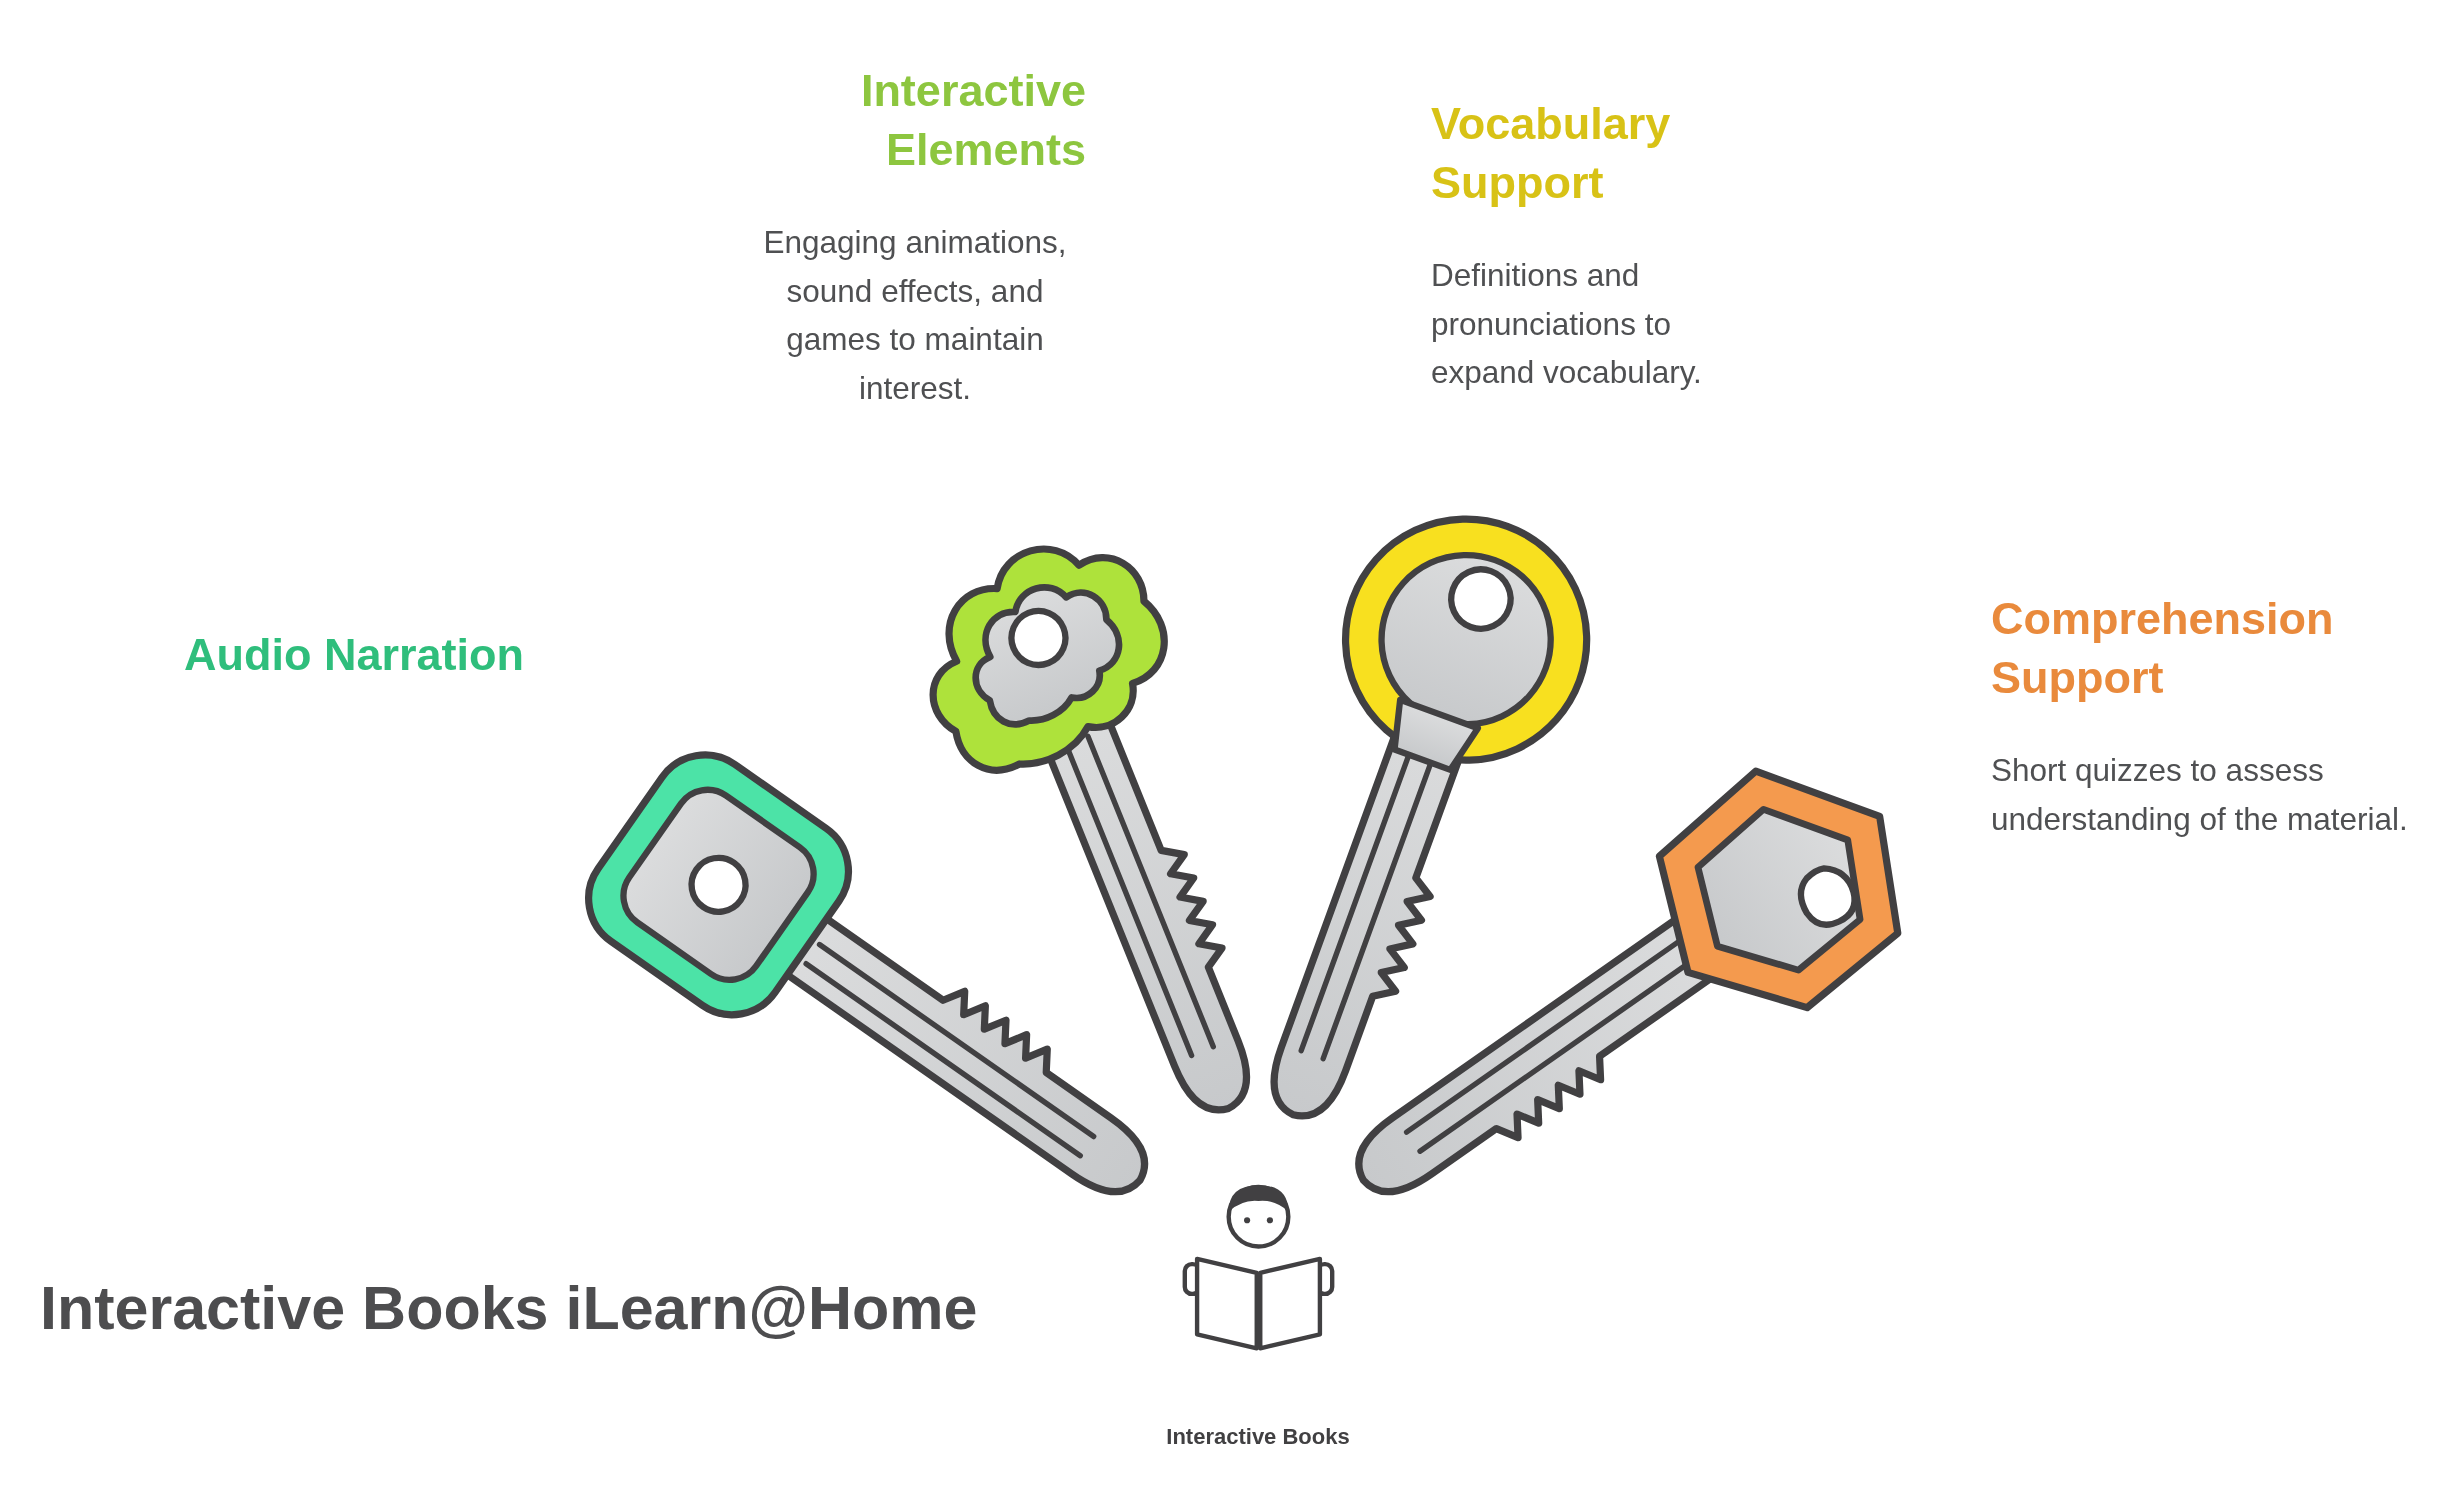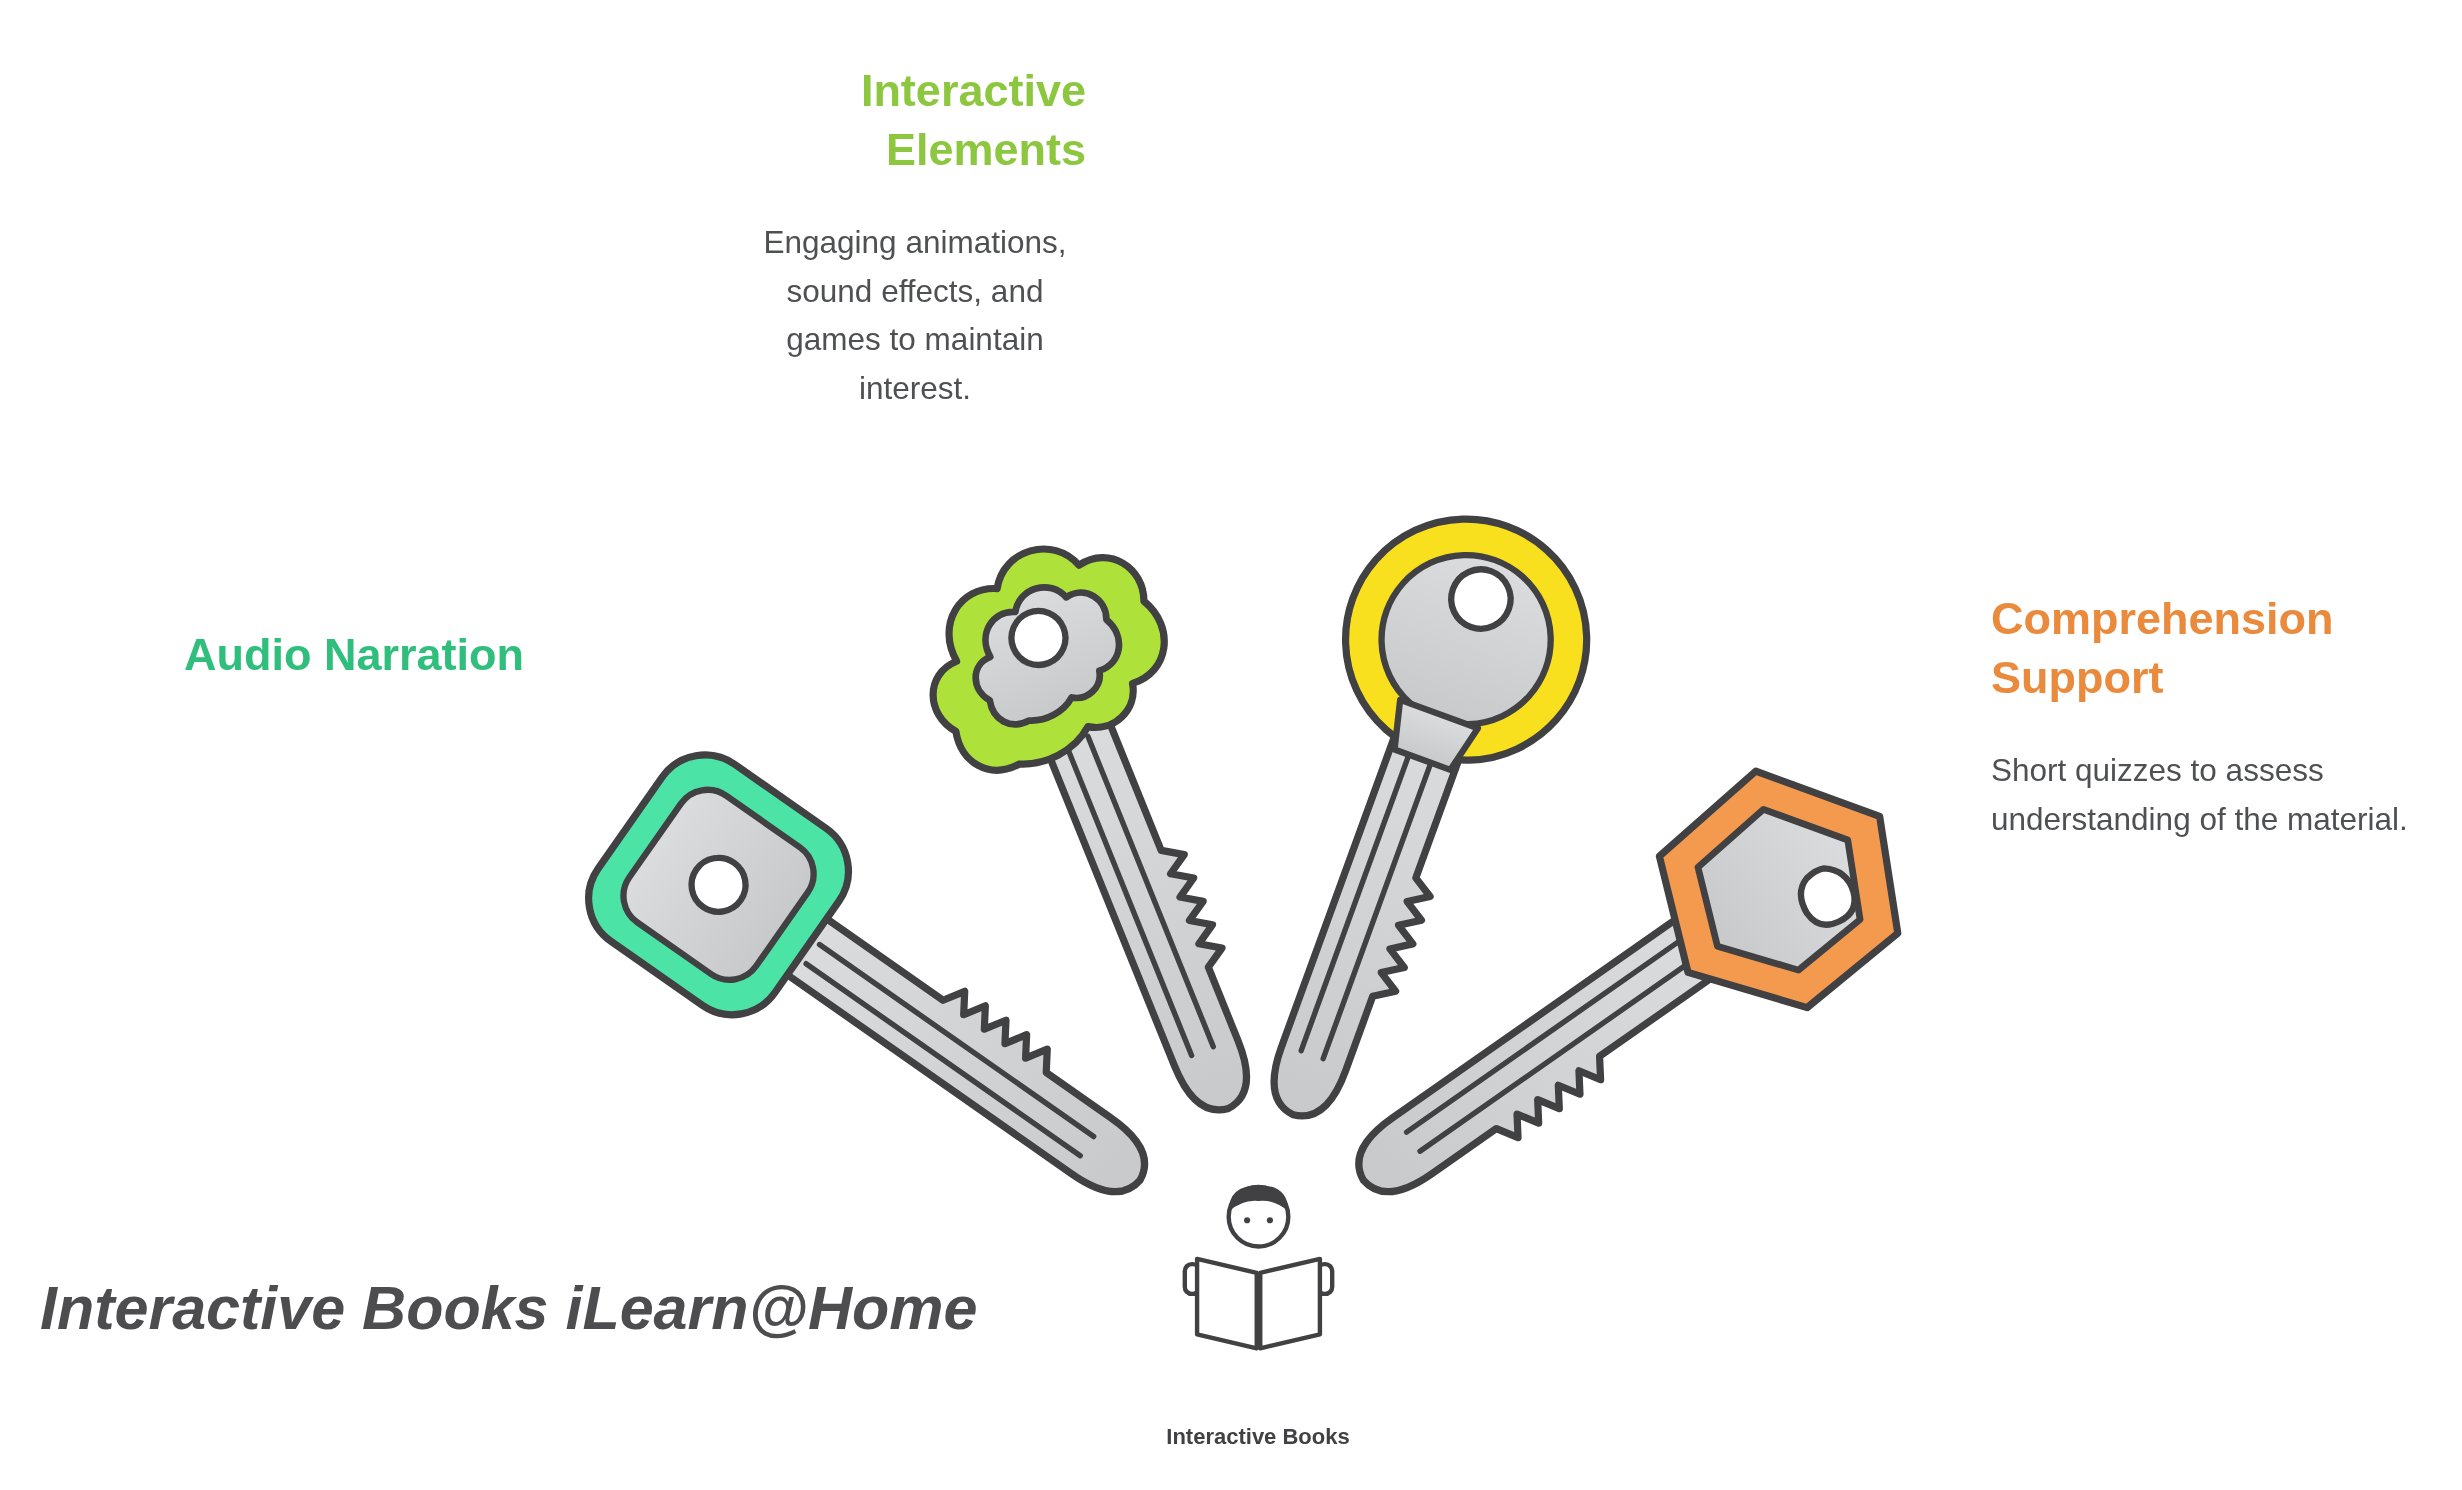--- a/index.html
+++ b/index.html
@@ -30,21 +30,20 @@
   .accent-audio{color:#2FBE7C;}
   .accent-elements{color:#8DC63F;}
   .accent-vocab{color:#D8C216;}
   .accent-quizzes{color:#E98A3C;}
   .main-title{
     position:absolute;
     left:40px;top:1273px;
     font-size:61px;
     font-weight:700;
     color:#4D4D4F;
-    font-style:italic;
   }
   .person-wrap{position:absolute;left:1162px;top:1172px;width:193px;height:207px;}
   .center-caption{
     position:absolute;
     left:988px;top:1424px;width:540px;
     text-align:center;
     font-size:22px;
     font-weight:700;
     color:#414042;
   }
@@ -98,20 +97,24 @@
 
   <div class="feature right" style="left:128px;top:625px;width:396px">
     <h2 class="accent-audio">Audio Narration</h2>
   </div>
 
   <div class="feature right" style="left:690px;top:61px;width:396px">
     <h2 class="accent-elements">Interactive Elements</h2>
     <p style="width:342px">Engaging animations, sound effects, and games to maintain interest.</p>
   </div>
 
+  <div class="feature left" style="left:1431px;top:94px;width:378px">
+    <h2 class="accent-vocab">Vocabulary Support</h2>
+    <p style="width:315px">Definitions and pronunciations to expand vocabulary.</p>
+  </div>
 
   <div class="feature left" style="left:1991px;top:589px;width:423px">
     <h2 class="accent-quizzes">Comprehension Support</h2>
     <p style="width:423px">Short quizzes to assess understanding of the material.</p>
   </div>
 
   <div class="main-title">Interactive Books iLearn@Home</div>
 
   <div class="person-wrap">
     <svg viewBox="0 0 220 230" width="193" height="207">

